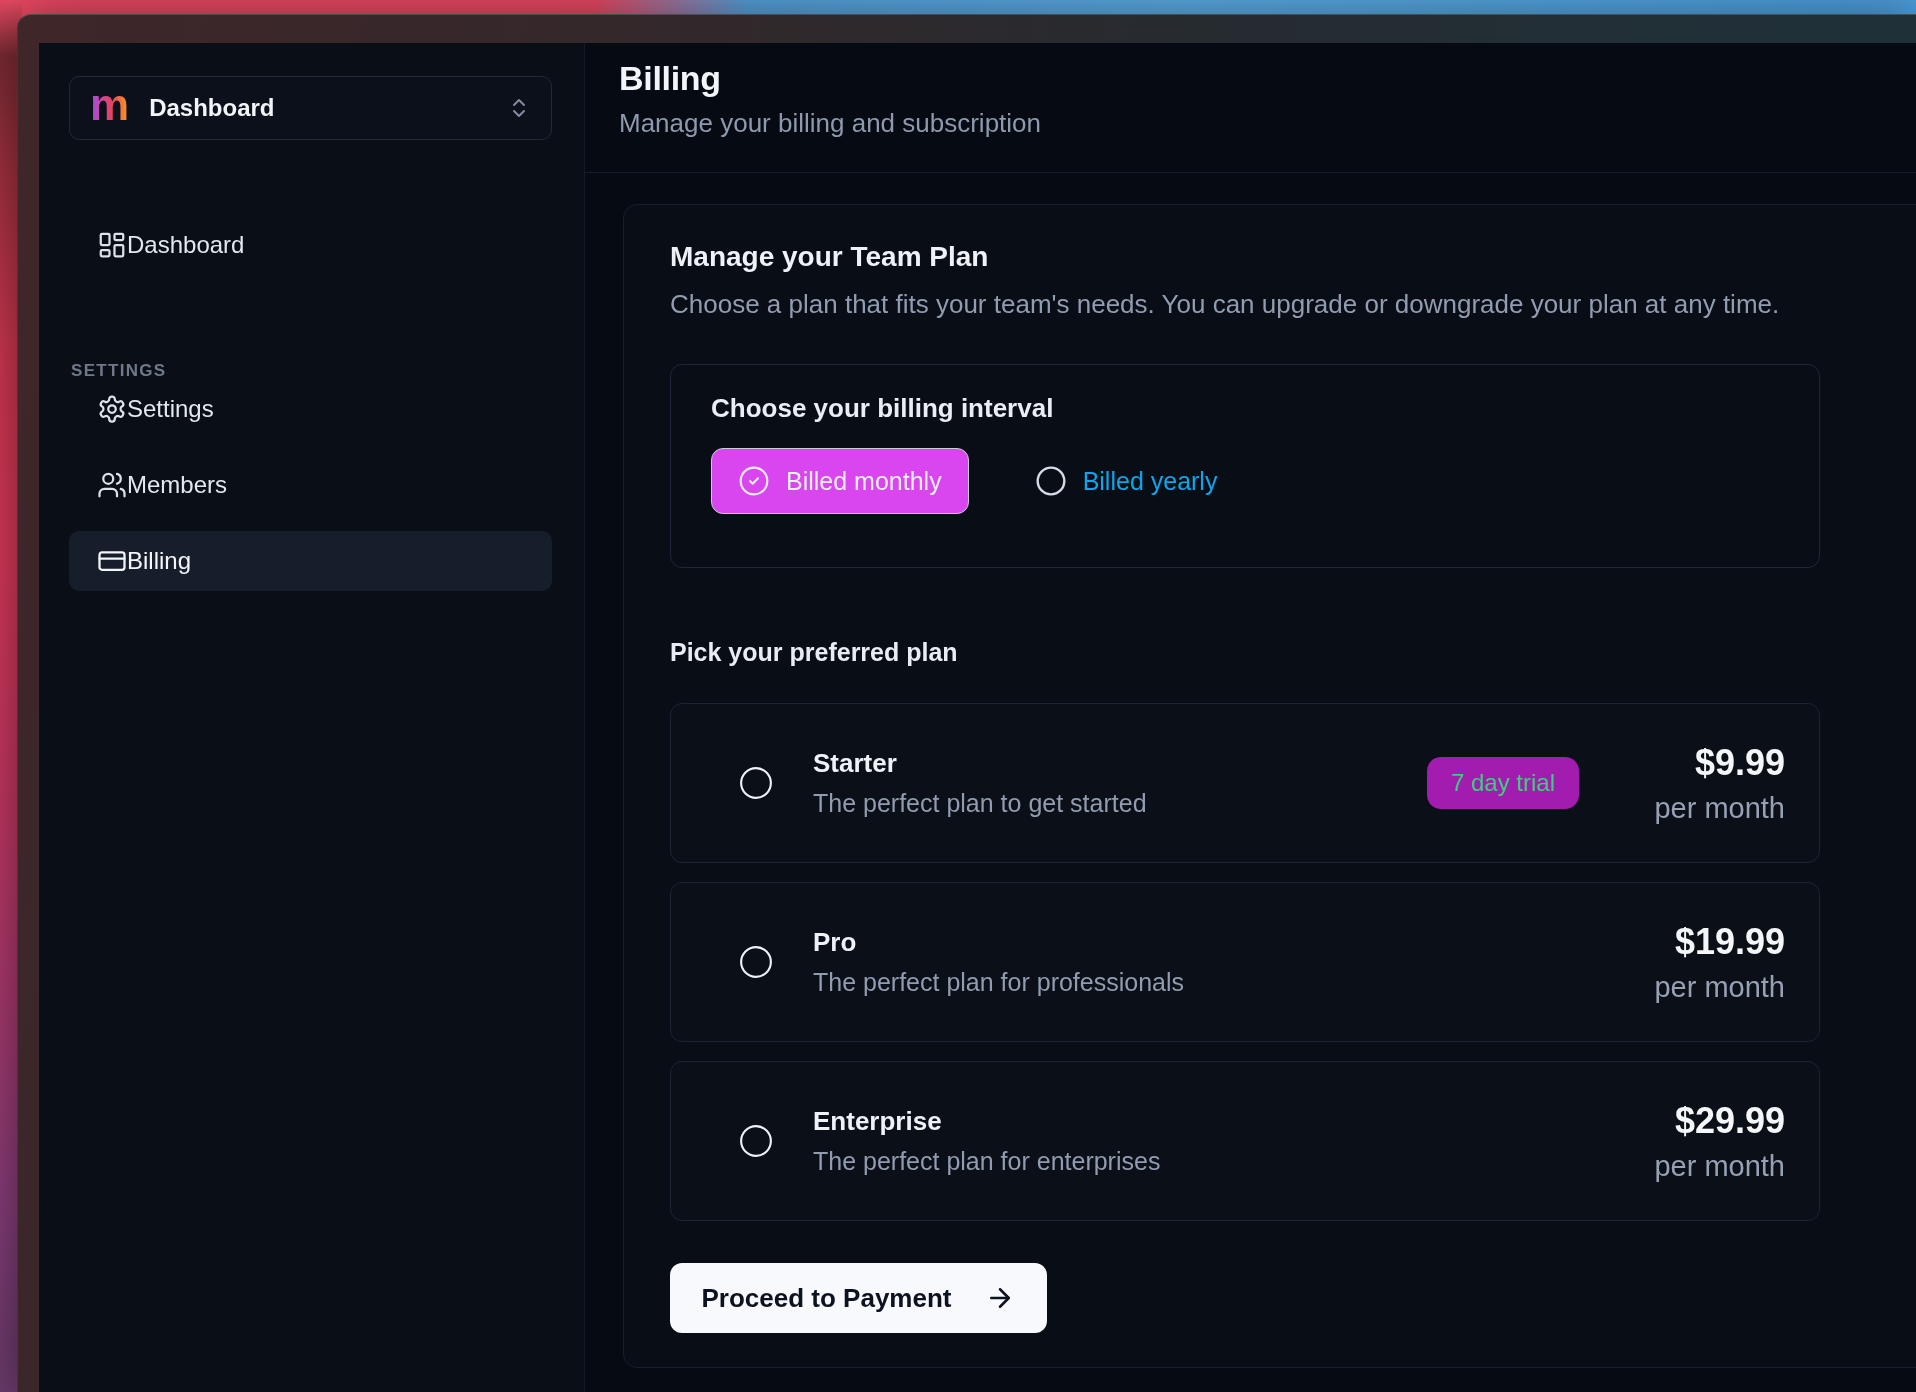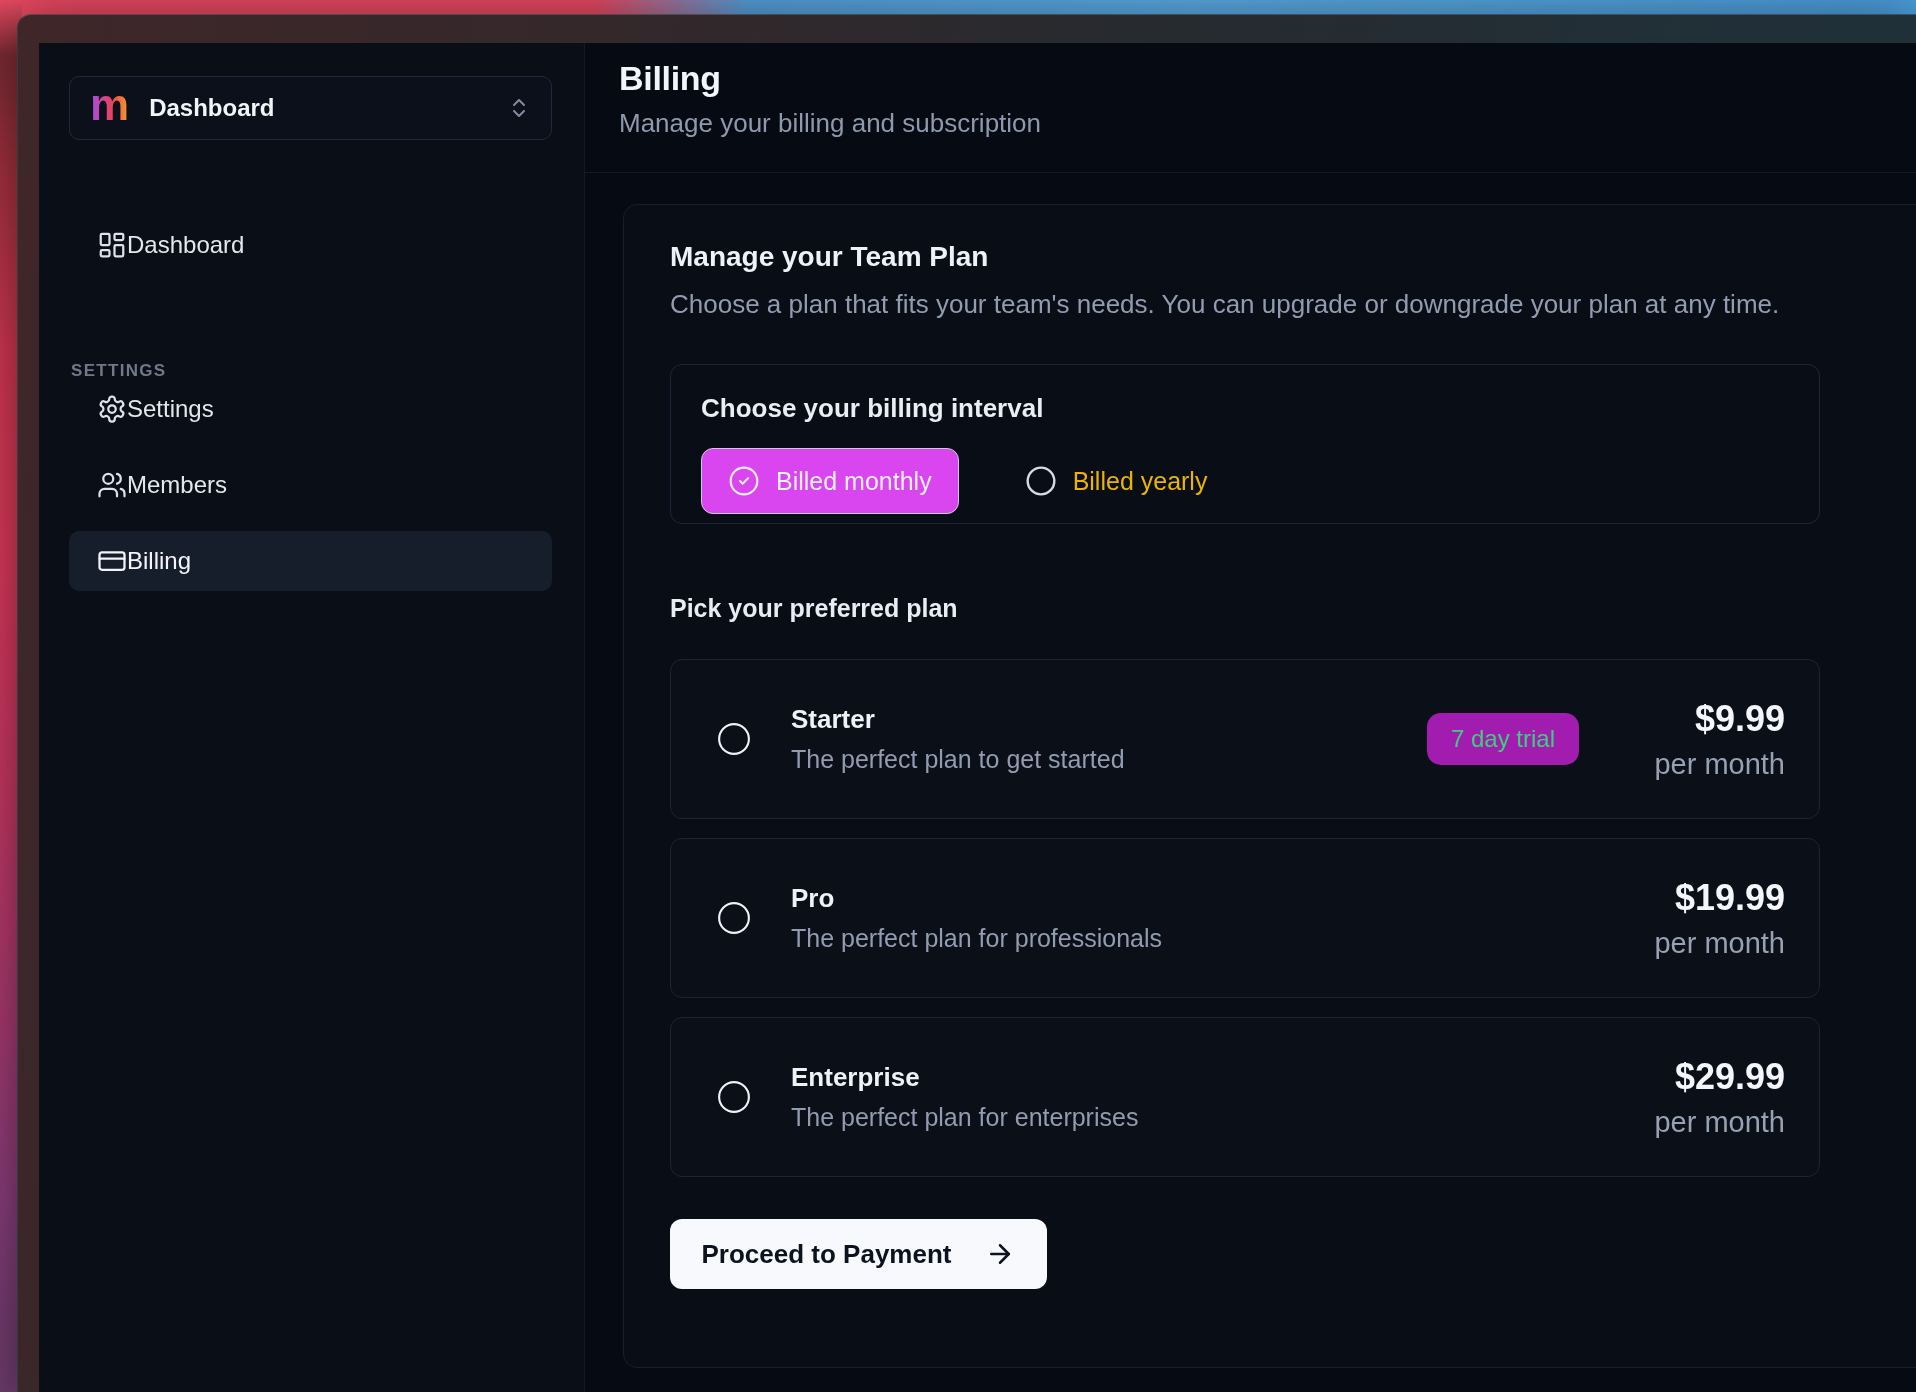--- a/index.html
+++ b/index.html
@@ -69,40 +69,40 @@
   .page-title { font-size: 34px; font-weight: 700; color: #f2f5f9; letter-spacing: -0.3px; }
   .page-subtitle { margin-top: 10px; font-size: 26px; color: #8e99ad; }
   .plan-card {
     position: absolute; top: 161px; left: 38px; width: 1310px; height: 1164px;
     border: 1px solid #161f2e; border-radius: 14px; background: #080d16;
     padding: 36px 0 0 46px;
   }
   .card-title { font-size: 28px; font-weight: 700; color: #eef2f7; }
   .card-subtitle { margin-top: 16px; font-size: 26px; color: #929cb0; }
   .interval-box {
-    margin-top: 44px; width: 1150px; height: 160px;
-    border: 1px solid #1d2737; border-radius: 12px; padding: 28px 30px;
+    margin-top: 44px; width: 1150px; height: 204px;
+    border: 1px solid #1d2737; border-radius: 12px; padding: 28px 40px;
   }
   .interval-label { font-size: 26px; font-weight: 600; color: #eaedf3; }
   .interval-options { margin-top: 24px; display: flex; align-items: center; }
   .interval-btn {
     font-family: inherit; display: flex; align-items: center; gap: 16px;
-    font-size: 25px; cursor: pointer; background: none; border: none; color: #eab308;
+    font-size: 25px; cursor: pointer; background: none; border: none; color: #0ea5e9;
   }
   .interval-btn.selected {
     height: 66px; padding: 0 26px; border: 1.5px solid #c7cdd9;
     border-radius: 12px; background: #d946ef; color: #edeff5;
   }
   .interval-btn.plain { margin-left: 66px; }
   .pick-label { margin-top: 70px; font-size: 25px; font-weight: 600; color: #e9edf3; }
   .plans { margin-top: 36px; }
   .plan-row {
     width: 1150px; height: 160px; margin-bottom: 19px;
     border: 1px solid #1b2534; border-radius: 12px; background: #0a0f18;
-    display: flex; align-items: center; padding: 0 34px 0 46px; cursor: pointer;
+    display: flex; align-items: center; padding: 0 34px 0 68px; cursor: pointer;
   }
   .plan-text { margin-left: 40px; }
   .plan-name { font-size: 26px; font-weight: 700; color: #eef1f6; }
   .plan-desc { margin-top: 10px; font-size: 25px; color: #929cb0; }
   .trial-badge {
     margin-left: auto; background: #a21caf; color: #3bd17c;
     font-size: 24px; font-weight: 400; padding: 12px 24px; border-radius: 14px;
   }
   .price-block { text-align: right; margin-left: 56px; min-width: 150px; }
   .price-block.push { margin-left: auto; }

